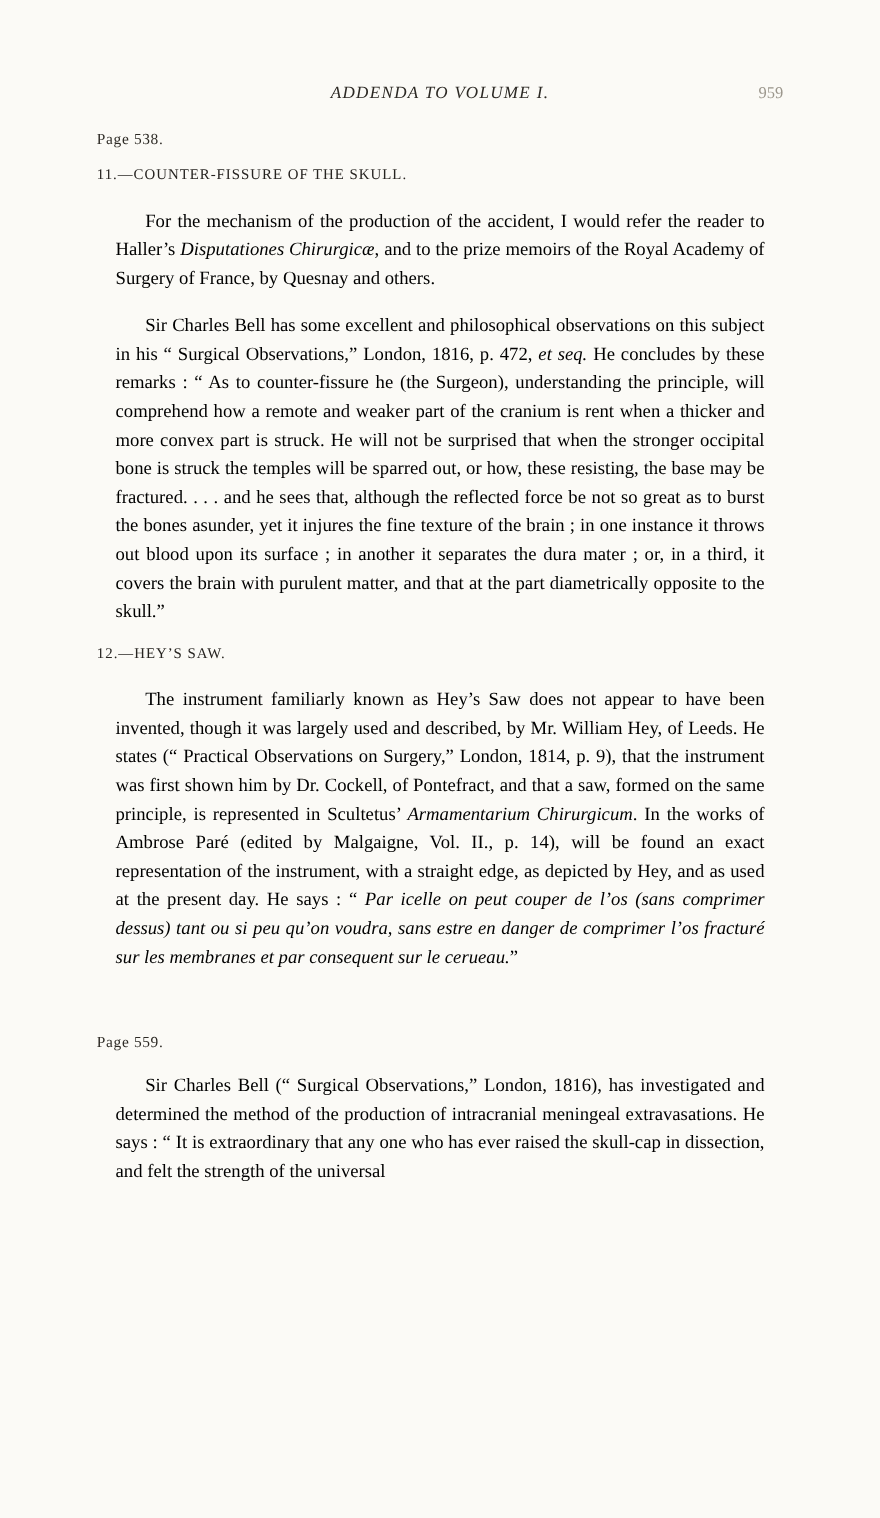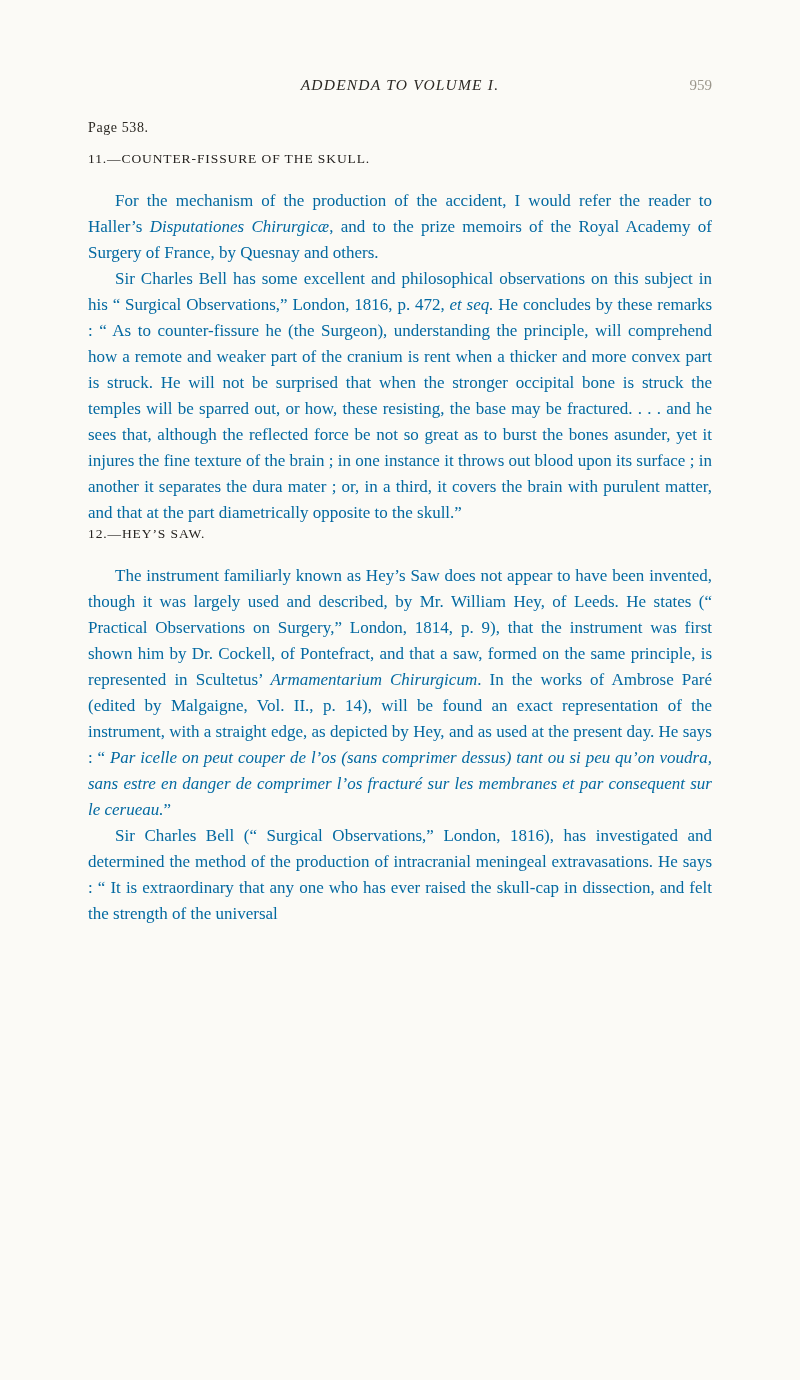--- a/index.html
+++ b/index.html
@@ -55,26 +55,26 @@
   .section-heading {
     text-align: left;
     font-size: 13.5px;
     font-weight: normal;
     letter-spacing: 0.9px;
     color: #262320;
     margin: 0 0 21px 0;
     white-space: nowrap;
   }
   .body-para {
-    margin: 0;
+    margin: 17px;
     text-align: justify;
     text-indent: 27px;
     font-size: 17px;
     line-height: 26px;
-    color: #0369a1;
+    color: #000000;
     font-family: Liberation Serif, serif;
   }
   .it {
     font-style: italic;
   }
 </style>
 </head>
 <body>
 
 <div class="page">
@@ -91,16 +91,17 @@
     <p class="body-para"><span>For the mechanism of the production of the accident, I would refer the reader to Haller’s </span><span class="it">Disputationes Chirurgicæ</span><span>, and to the prize memoirs of the Royal Academy of Surgery of France, by Quesnay and others.</span></p>
     <p class="body-para"><span>Sir Charles Bell has some excellent and philosophical observations on this subject in his “ Surgical Observations,” London, 1816, p. 472, </span><span class="it">et seq.</span><span> He concludes by these remarks : “ As to counter-fissure he (the Surgeon), understanding the principle, will comprehend how a remote and weaker part of the cranium is rent when a thicker and more convex part is struck. He will not be surprised that when the stronger occipital bone is struck the temples will be sparred out, or how, these resisting, the base may be fractured. . . . and he sees that, although the reflected force be not so great as to burst the bones asunder, yet it injures the fine texture of the brain ; in one instance it throws out blood upon its surface ; in another it separates the dura mater ; or, in a third, it covers the brain with purulent matter, and that at the part diametrically opposite to the skull.”</span></p>
   </section>
 
   <section>
     <h2 class="section-heading">12.—HEY’S SAW.</h2>
     <p class="body-para"><span>The instrument familiarly known as Hey’s Saw does not appear to have been invented, though it was largely used and described, by Mr. William Hey, of Leeds. He states (“ Practical Observations on Surgery,” London, 1814, p. 9), that the instrument was first shown him by Dr. Cockell, of Pontefract, and that a saw, formed on the same principle, is represented in Scultetus’ </span><span class="it">Armamentarium Chirurgicum</span><span>. In the works of Ambrose Paré (edited by Malgaigne, Vol. II., p. 14), will be found an exact representation of the instrument, with a straight edge, as depicted by Hey, and as used at the present day. He says : “ </span><span class="it">Par icelle on peut couper de l’os (sans comprimer dessus) tant ou si peu qu’on voudra, sans estre en danger de comprimer l’os fracturé sur les membranes et par consequent sur le cerueau.</span><span>”</span></p>
   </section>
 
   <section>
+    <div class="page-ref">Page 559.</div>
     <p class="body-para"><span>Sir Charles Bell (“ Surgical Observations,” London, 1816), has investigated and determined the method of the production of intracranial meningeal extravasations. He says : “ It is extraordinary that any one who has ever raised the skull-cap in dissection, and felt the strength of the universal</span></p>
   </section>
 
 </div>
 
 </body></html>

